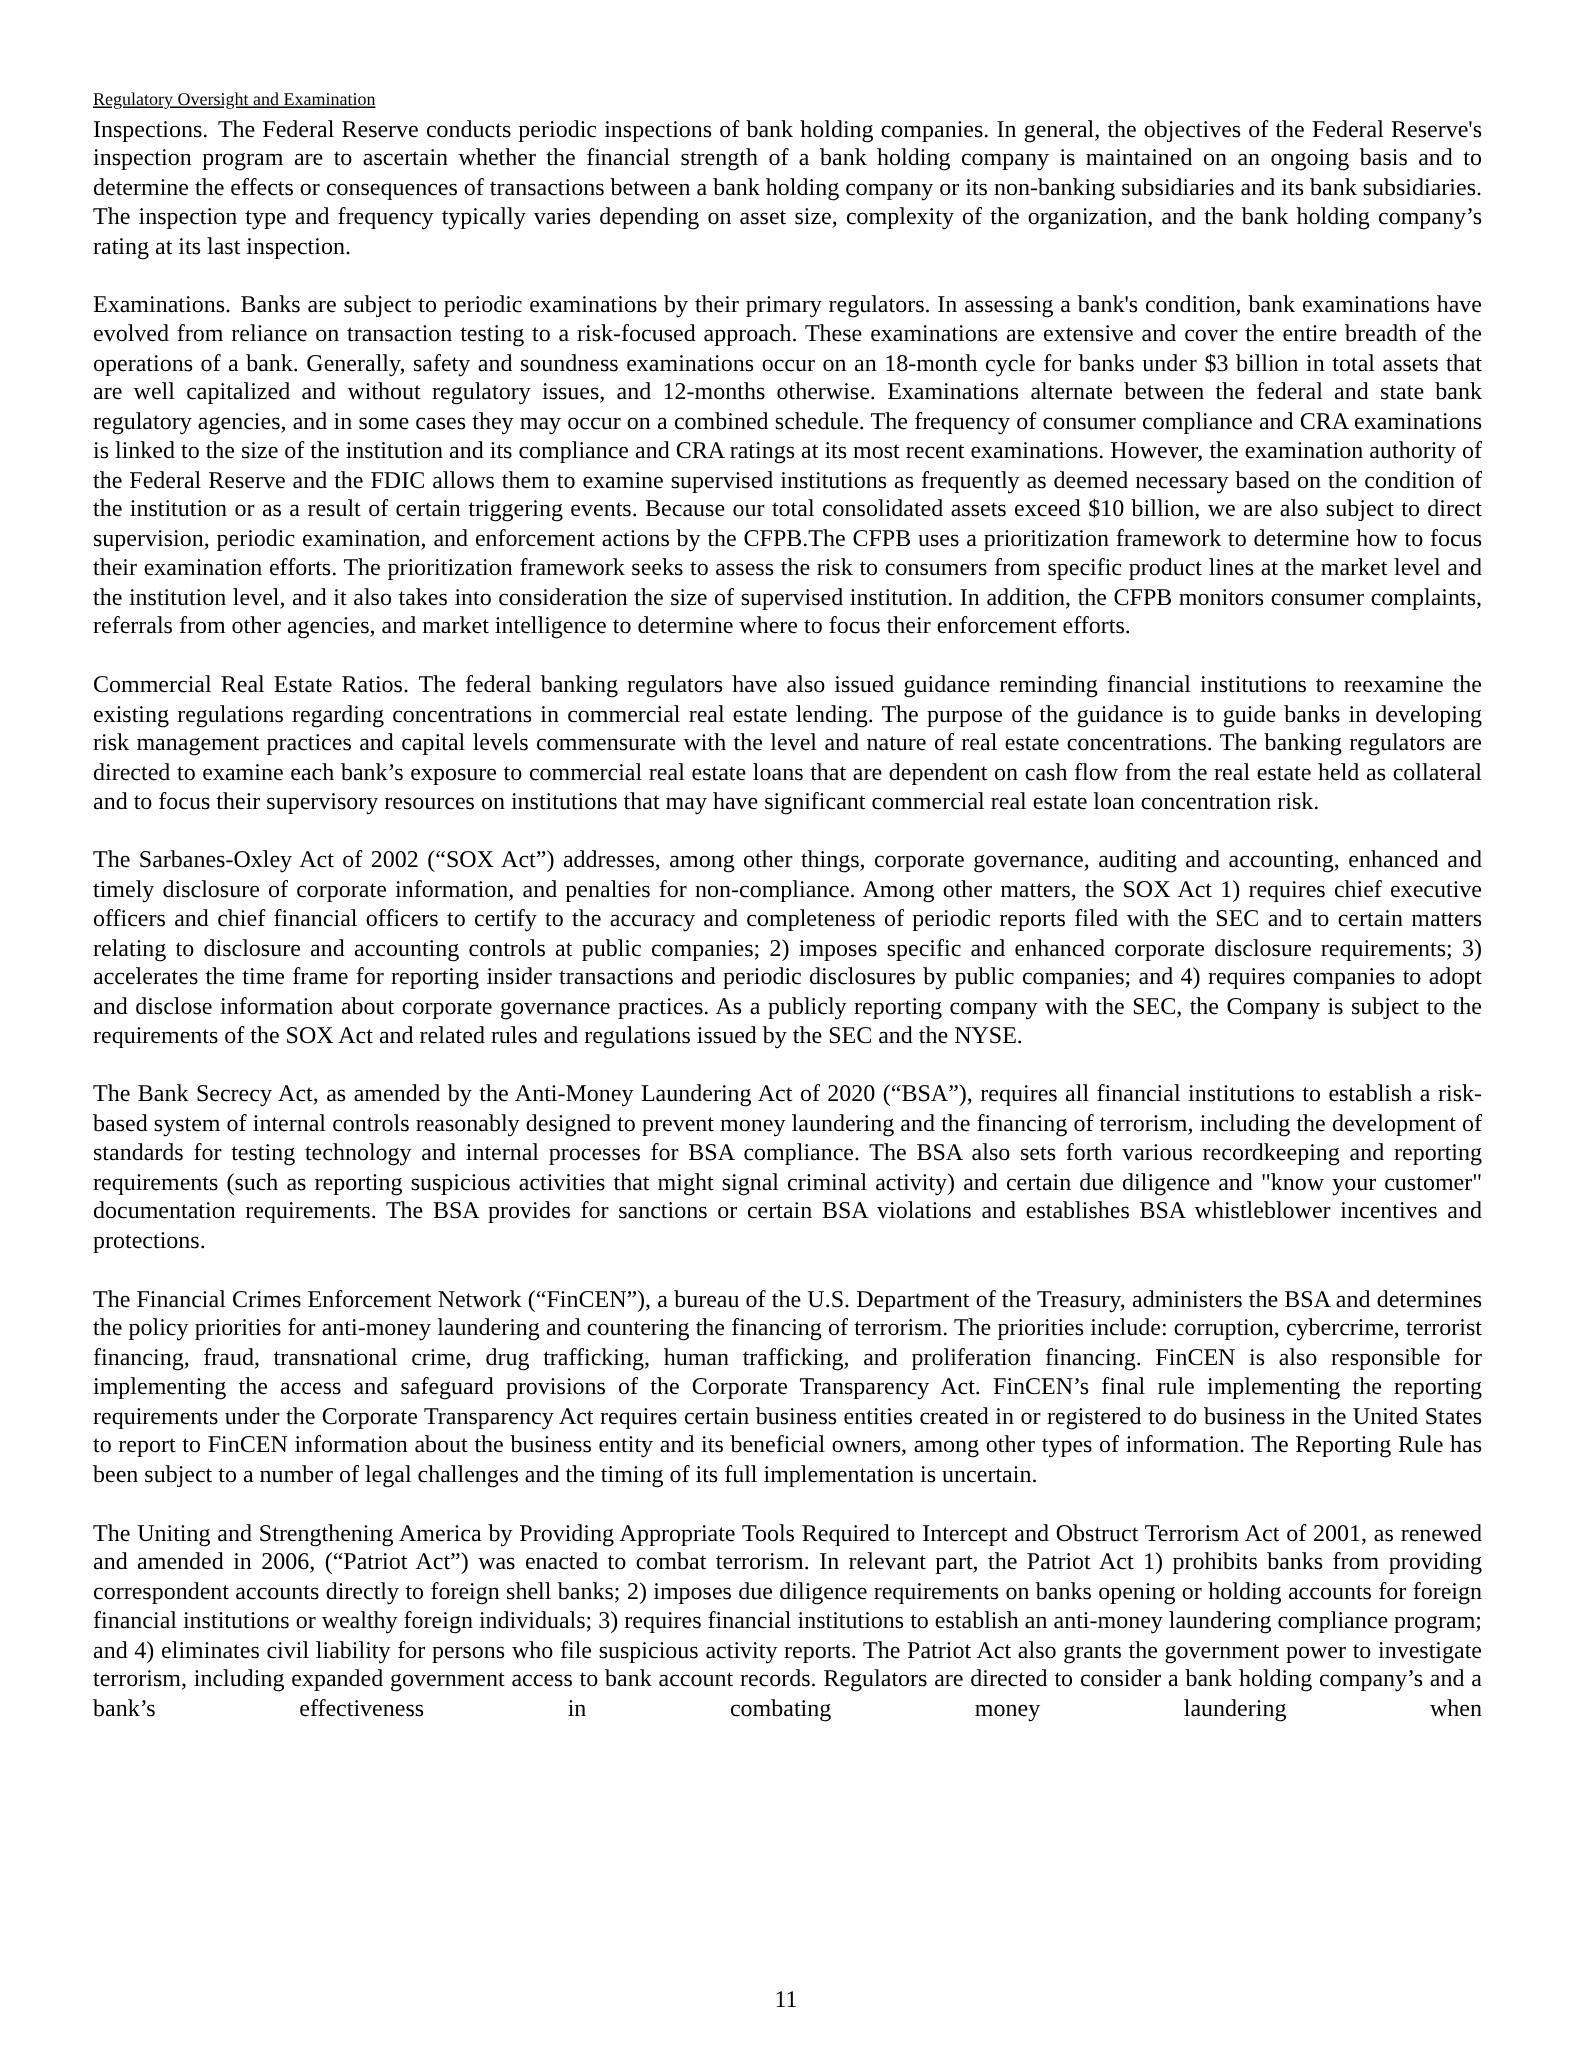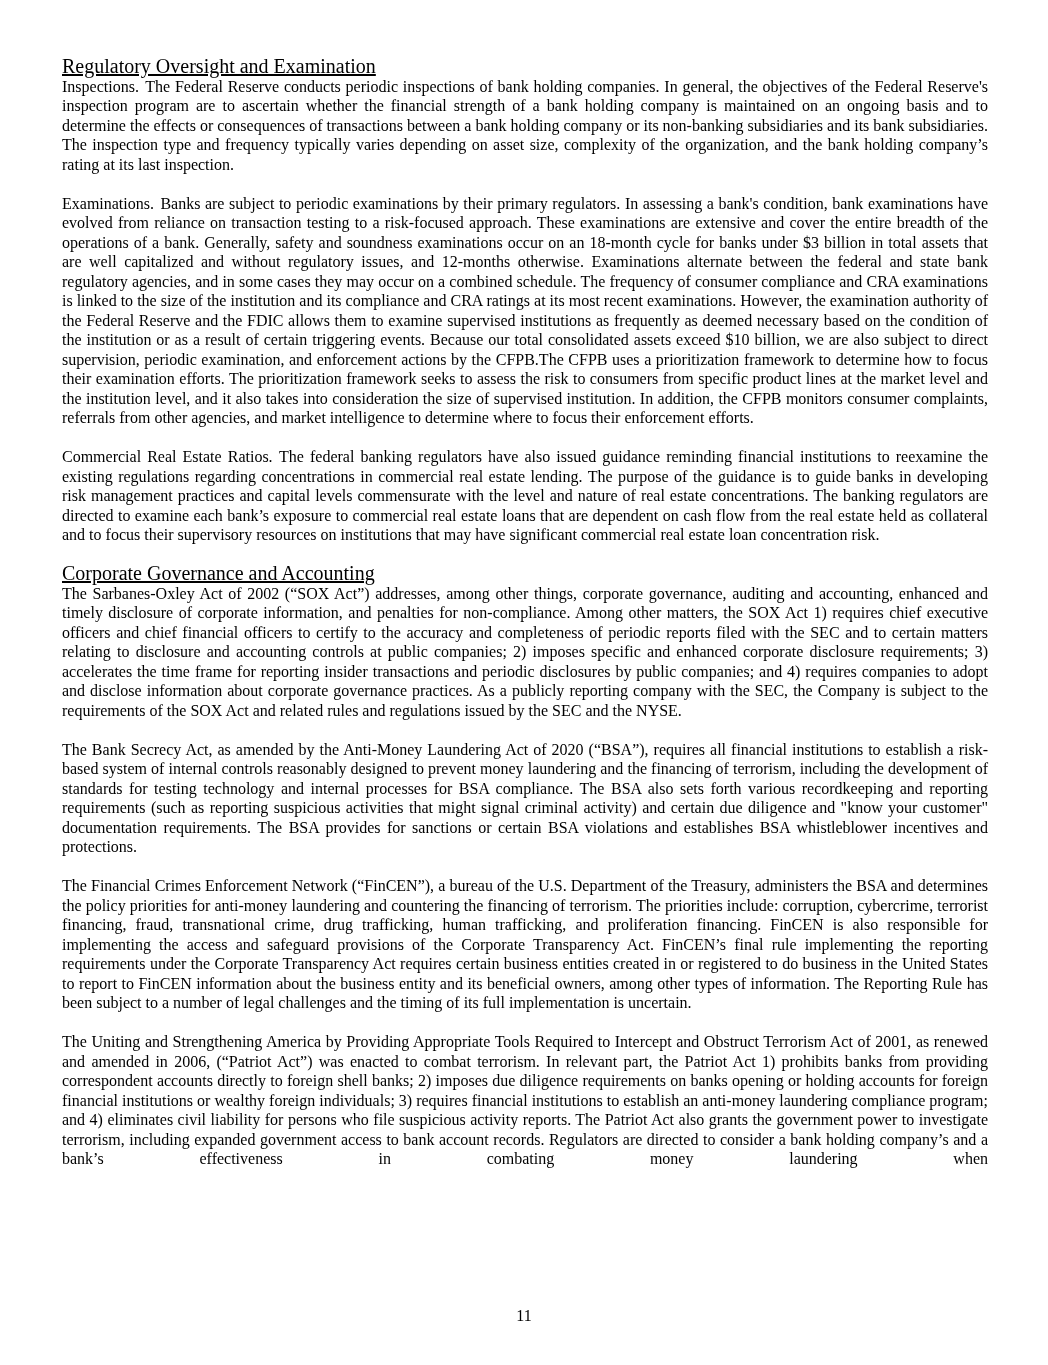--- a/index.html
+++ b/index.html
@@ -11,59 +11,58 @@
     font-family: "Liberation Serif", "DejaVu Serif", serif;
     font-size: 16px;
     line-height: 19.5px;
     position: relative;
     overflow: hidden;
   }
   .content {
     padding: 57px 60px 0 62px;
   }
   .section-heading {
-    font-size: 20px;
+    font-size: 12px;
     font-weight: normal;
     text-decoration: underline;
     margin: 0;
     padding: 0;
   }
   .para {
     margin: 0 0 19.5px 0;
     text-align: justify;
   }
   .para-lead {
     margin-right: 0.4em;
   }
   .para-cutoff {
     margin-bottom: 17px;
     text-align-last: justify;
   }
   .page-number {
     position: absolute;
-    bottom: 40px;
+    bottom: 22px;
     left: 0;
     width: 100%;
     text-align: center;
   }
 </style>
 </head>
 <body>
 
 <div class="content">
 
   <section>
     <h2 class="section-heading">Regulatory Oversight and Examination</h2>
     <p class="para"><span class="para-lead">Inspections.</span><span>The Federal Reserve conducts periodic inspections of bank holding companies.  In general, the objectives of the Federal Reserve's inspection program are to ascertain whether the financial strength of a bank holding company is maintained on an ongoing basis and to determine the effects or consequences of transactions between a bank holding company or its non-banking subsidiaries and its bank subsidiaries.  The inspection type and frequency typically varies depending on asset size, complexity of the organization, and the bank holding company’s rating at its last inspection.</span></p>
     <p class="para"><span class="para-lead">Examinations.</span><span>Banks are subject to periodic examinations by their primary regulators.  In assessing a bank's condition, bank examinations have evolved from reliance on transaction testing to a risk-focused approach.  These examinations are extensive and cover the entire breadth of the operations of a bank.  Generally, safety and soundness examinations occur on an 18-month cycle for banks under $3 billion in total assets that are well capitalized and without regulatory issues, and 12-months otherwise.  Examinations alternate between the federal and state bank regulatory agencies, and in some cases they may occur on a combined schedule.  The frequency of consumer compliance and CRA examinations is linked to the size of the institution and its compliance and CRA ratings at its most recent examinations.  However, the examination authority of the Federal Reserve and the FDIC allows them to examine supervised institutions as frequently as deemed necessary based on the condition of the institution or as a result of certain triggering events.  Because our total consolidated assets exceed $10 billion, we are also subject to direct supervision, periodic examination, and enforcement actions by the CFPB.The CFPB uses a prioritization framework to determine how to focus their examination efforts. The prioritization framework seeks to assess the risk to consumers from specific product lines at the market level and the institution level, and it also takes into consideration the size of supervised institution. In addition, the CFPB monitors consumer complaints, referrals from other agencies, and market intelligence to determine where to focus their enforcement efforts.</span></p>
     <p class="para"><span class="para-lead">Commercial Real Estate Ratios.</span><span>The federal banking regulators have also issued guidance reminding financial institutions to reexamine the existing regulations regarding concentrations in commercial real estate lending.  The purpose of the guidance is to guide banks in developing risk management practices and capital levels commensurate with the level and nature of real estate concentrations.  The banking regulators are directed to examine each bank’s exposure to commercial real estate loans that are dependent on cash flow from the real estate held as collateral and to focus their supervisory resources on institutions that may have significant commercial real estate loan concentration risk.</span></p>
   </section>
 
   <section>
-    <h2 class="section-heading">Corporate Governance and Accounting</h2>
     <p class="para"><span>The Sarbanes-Oxley Act of 2002 (“SOX Act”) addresses, among other things, corporate governance, auditing and accounting, enhanced and timely disclosure of corporate information, and penalties for non-compliance.  Among other matters, the SOX Act  1) requires chief executive officers and chief financial officers to certify to the accuracy and completeness of periodic reports filed with the SEC and to certain matters relating to disclosure and accounting controls at public companies; 2) imposes specific and enhanced corporate disclosure requirements; 3) accelerates the time frame for reporting insider transactions and periodic disclosures by public companies; and 4) requires companies to adopt and disclose information about corporate governance practices.  As a publicly reporting company with the SEC, the Company is subject to the requirements of the SOX Act and related rules and regulations issued by the SEC and the NYSE.</span></p>
   </section>
 
   <section>
     <p class="para"><span>The Bank Secrecy Act, as amended by the Anti-Money Laundering Act of 2020 (“BSA”), requires all financial institutions to establish a risk-based system of internal controls reasonably designed to prevent money laundering and the financing of terrorism, including the development of standards for testing technology and internal processes for BSA compliance.  The BSA also sets forth various recordkeeping and reporting requirements (such as reporting suspicious activities that might signal criminal activity) and certain due diligence and "know your customer" documentation requirements. The BSA provides for sanctions or certain BSA violations and establishes BSA whistleblower incentives and protections.</span></p>
     <p class="para"><span>The Financial Crimes Enforcement Network (“FinCEN”), a bureau of the U.S. Department of the Treasury, administers the BSA and determines the policy priorities for anti-money laundering and countering the financing of terrorism. The priorities include: corruption, cybercrime, terrorist financing, fraud, transnational crime, drug trafficking, human trafficking, and proliferation financing. FinCEN is also responsible for implementing the access and safeguard provisions of the Corporate Transparency Act. FinCEN’s final rule implementing the reporting requirements under the Corporate Transparency Act requires certain business entities created in or registered to do business in the United States to report to FinCEN information about the business entity and its beneficial owners, among other types of information. The Reporting Rule has been subject to a number of legal challenges and the timing of its full implementation is uncertain.</span></p>
     <p class="para para-cutoff"><span>The Uniting and Strengthening America by Providing Appropriate Tools Required to Intercept and Obstruct Terrorism Act of 2001, as renewed and amended in 2006, (“Patriot Act”) was enacted to combat terrorism.  In relevant part, the Patriot Act 1) prohibits banks from providing correspondent accounts directly to foreign shell banks; 2) imposes due diligence requirements on banks opening or holding accounts for foreign financial institutions or wealthy foreign individuals; 3) requires financial institutions to establish an anti-money laundering compliance program; and 4) eliminates civil liability for persons who file suspicious activity reports.  The Patriot Act also grants the government power to investigate terrorism, including expanded government access to bank account records. Regulators are directed to consider a bank holding company’s and a bank’s effectiveness in combating money laundering when</span></p>
   </section>
 
 </div>

